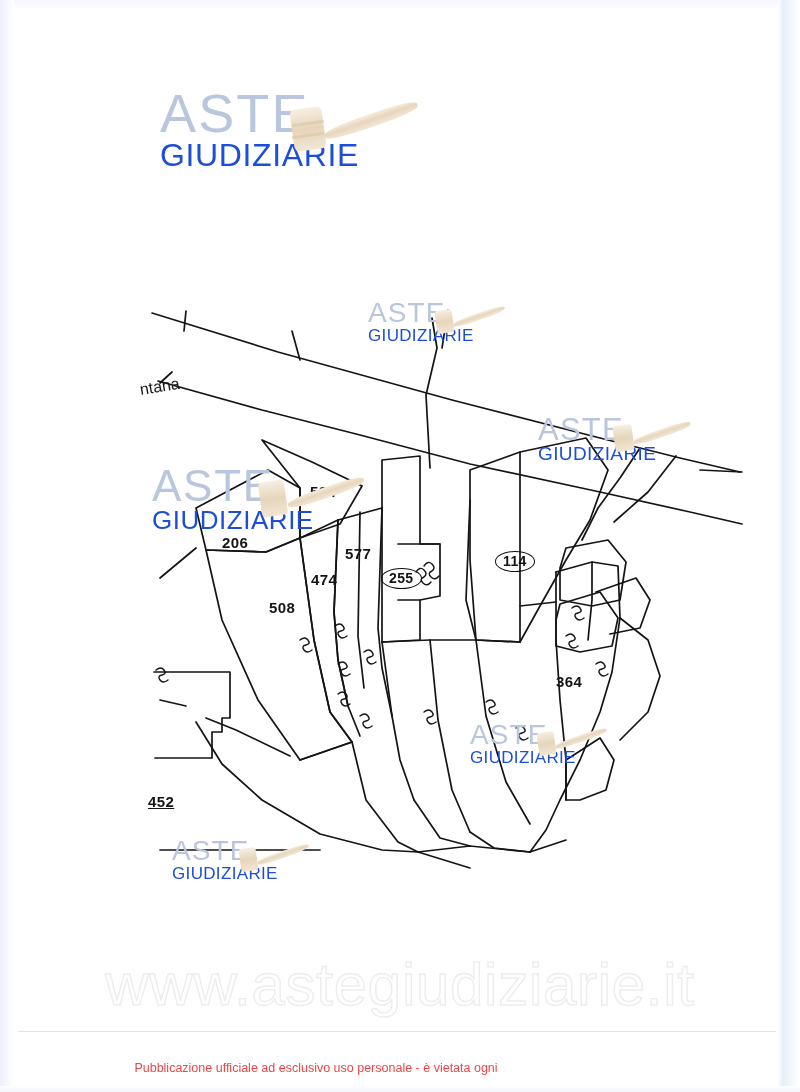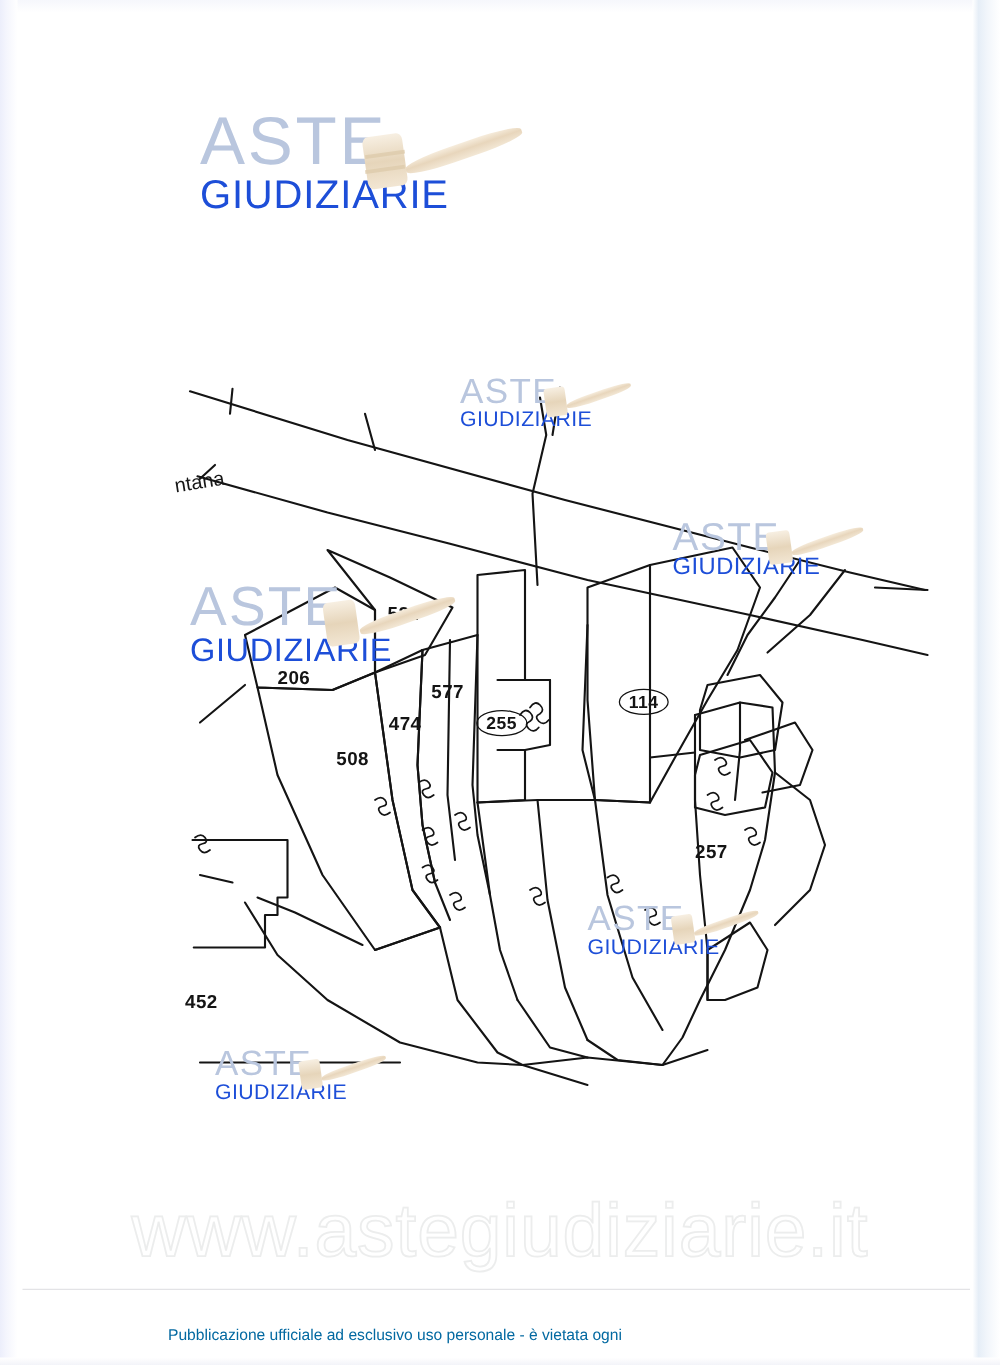--- a/index.html
+++ b/index.html
@@ -130,21 +130,21 @@
     user-select:none;
     white-space:nowrap;
   }
 
   
   #footer{
     position:absolute;left:0;width:632px;bottom:14px;
     text-align:center;
     font-family:"Liberation Sans", sans-serif;
     font-size:12.5px;
-    color:#0369a1;
+    color:#ef4444;
     line-height:1.6;
   }
   #footer div{white-space:nowrap;}
 </style>
 </head>
 <body>
 
 <div id="page">
 
   <div class="scan-edge-top"></div>
@@ -244,22 +244,22 @@
     </g>
   </svg>
 
   <div class="plabel" style="left:310px;top:483px;">524</div>
   <div class="plabel" style="left:222px;top:534px;">206</div>
   <div class="plabel" style="left:345px;top:545px;">577</div>
   <div class="plabel" style="left:311px;top:571px;">474</div>
   <div class="plabel" style="left:269px;top:599px;">508</div>
   <div class="plabel circled" style="left:381px;top:568px;">255</div>
   <div class="plabel circled" style="left:495px;top:551px;">114</div>
-  <div class="plabel" style="left:556px;top:673px;">257</div>
-  <div class="plabel" style="left:148px;top:793px;">452</div>
+  <div class="plabel" style="left:556px;top:673px;">364</div>
+  <div class="plabel" style="left:148px;top:793px;text-decoration:underline;">452</div>
 
   <div class="road-label" style="left:140px;top:381px;">ntana</div>
 
   <div class="wm" style="left:160px;top:88px;">
     <span class="wm-aste" style="font-size:54px;">ASTE</span>
     <span class="wm-giud" style="font-size:32px;">GIUDIZIARIE</span>
     <div class="gavel" style="left:132px;top:10px;width:120px;height:56px;">
       <div class="handle" style="left:30px;top:16px;width:98px;height:13px;transform:rotate(-19deg);"></div>
       <div class="head" style="left:0px;top:10px;width:32px;height:42px;transform:rotate(-8deg);"></div>
       <div class="ring" style="left:0px;top:24px;width:32px;height:3px;transform:rotate(-8deg);"></div>

